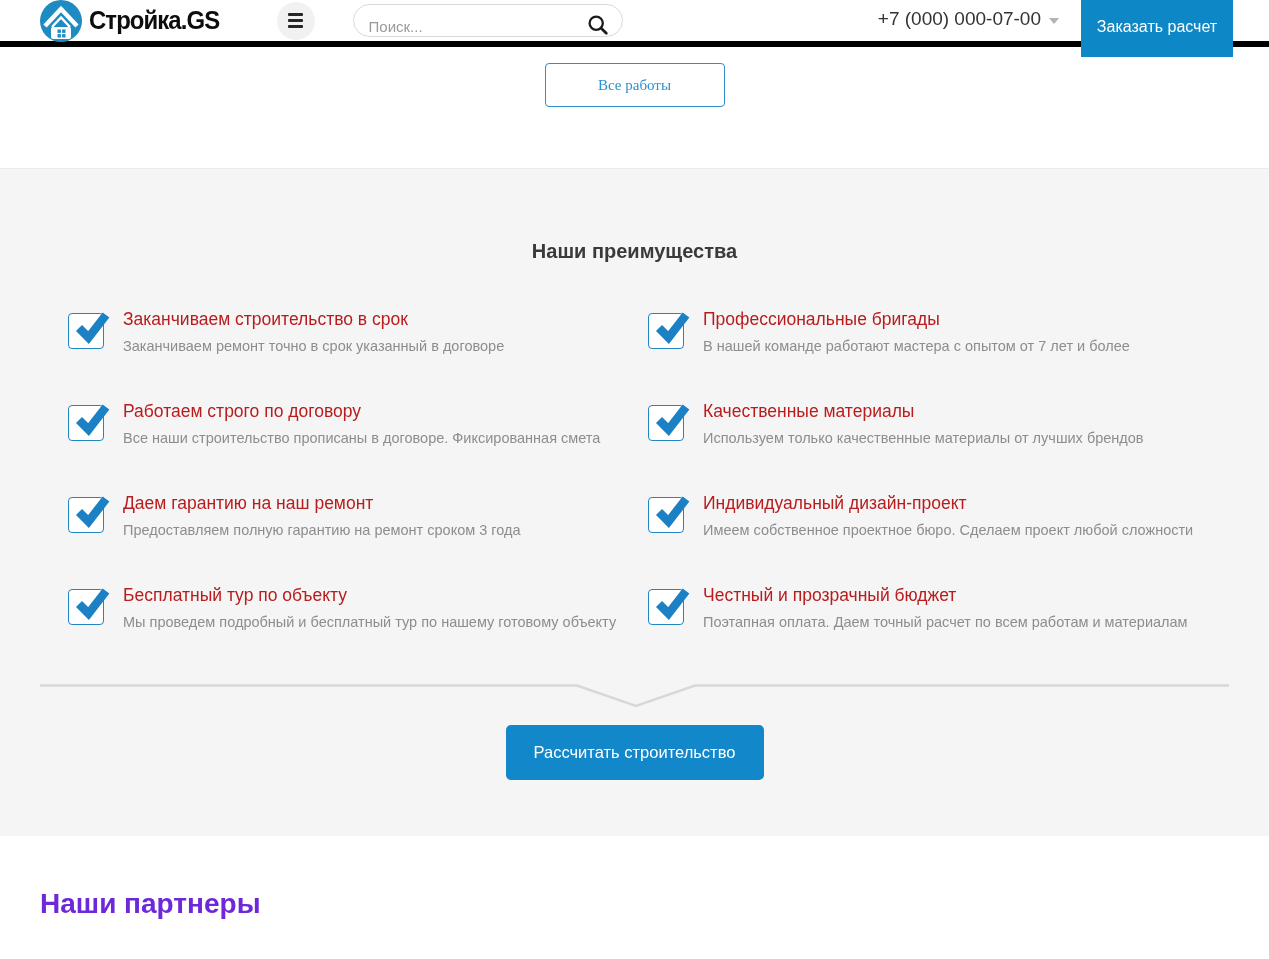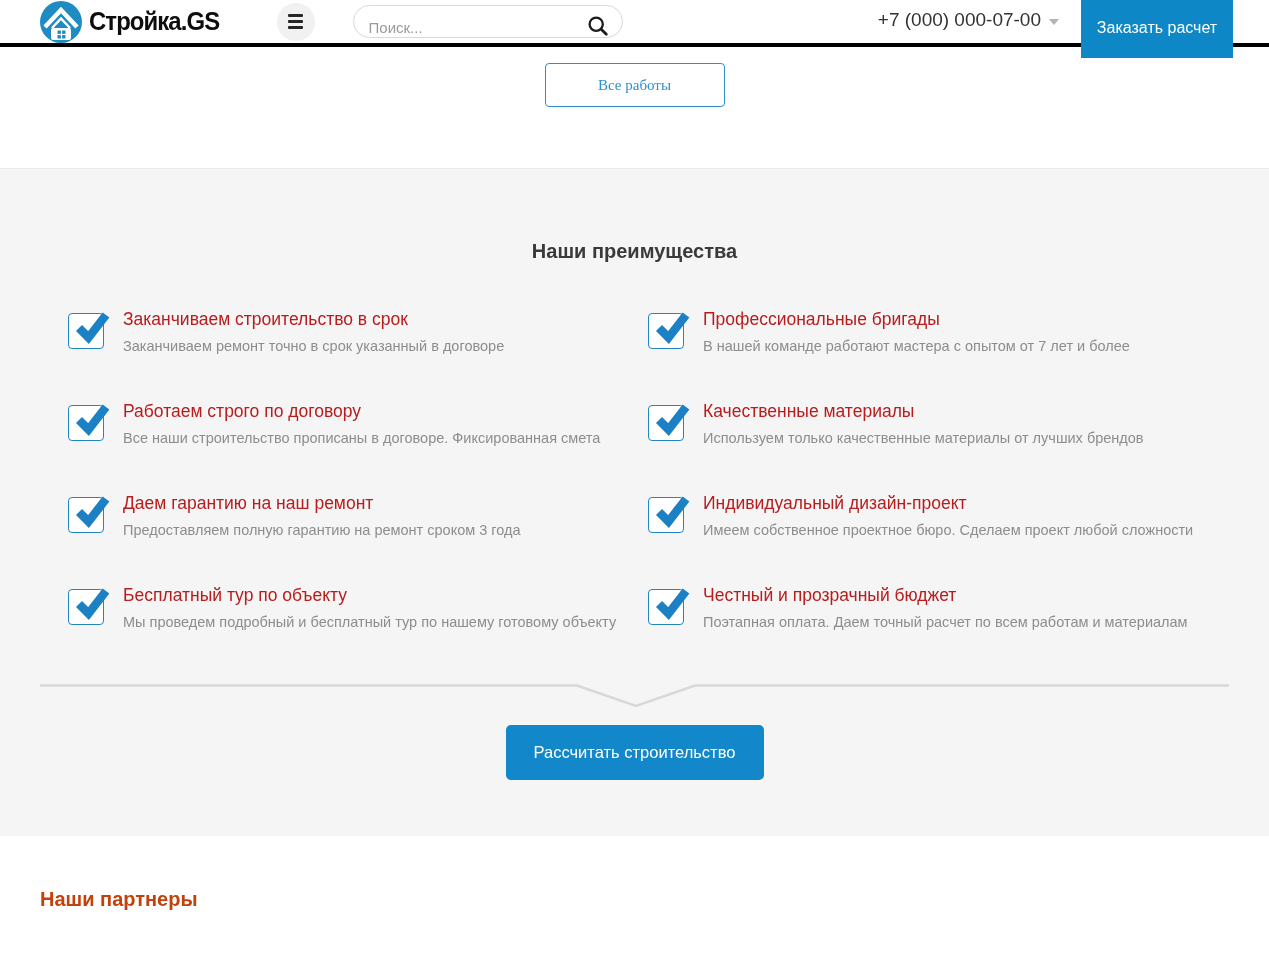--- a/index.html
+++ b/index.html
@@ -6,21 +6,21 @@
   html,body { margin:0; padding:0; }
   body {
     width:1269px; height:959px; overflow:hidden;
     background:#ffffff;
     font-family:"Liberation Sans", sans-serif;
     color:#333;
   }
 
   
   .header {
-    height:47px; background:#fff; border-bottom:4px solid #000000;
+    height:47px; background:#fff; border-bottom:6px solid #000000;
     display:flex; align-items:center; position:relative;
   }
   .logo { display:flex; align-items:center; margin-left:38px; gap:5px; cursor:pointer; }
   .logo-text {
     font-size:26px; font-weight:800; color:#0d0d0d;
     letter-spacing:-1px; transform:scaleX(.92); transform-origin:left center;
     white-space:nowrap;
   }
   .menu-btn {
     width:38px; height:38px; border-radius:50%; background:#f1f1f1;
@@ -91,21 +91,21 @@
 
   .cta-wrap { text-align:center; margin-top:16px; }
   .cta-btn {
     width:258px; height:55px; background:#1287c9; color:#fff;
     border:none; border-radius:5px; font-size:16.5px; cursor:pointer;
     font-family:"Liberation Sans", sans-serif;
   }
 
   
   .partners { background:#fff; padding:52px 40px 0 40px; }
-  .partners h2 { margin:0; font-size:20px; font-weight:bold; color:#c2410c; }
+  .partners h2 { margin:0; font-size:28px; font-weight:bold; color:#6d28d9; }
 </style>
 </head>
 <body>
 
 <div class="header">
   <div class="logo">
     <span style="display:flex;">
       <svg width="46" height="46" viewBox="0 0 46 46">
         <circle cx="23" cy="23" r="21" fill="#1e8bc3"></circle>
         <path d="M7 28 L23 11 L39 28" fill="none" stroke="#fff" stroke-width="4.5" stroke-linejoin="miter"></path>

